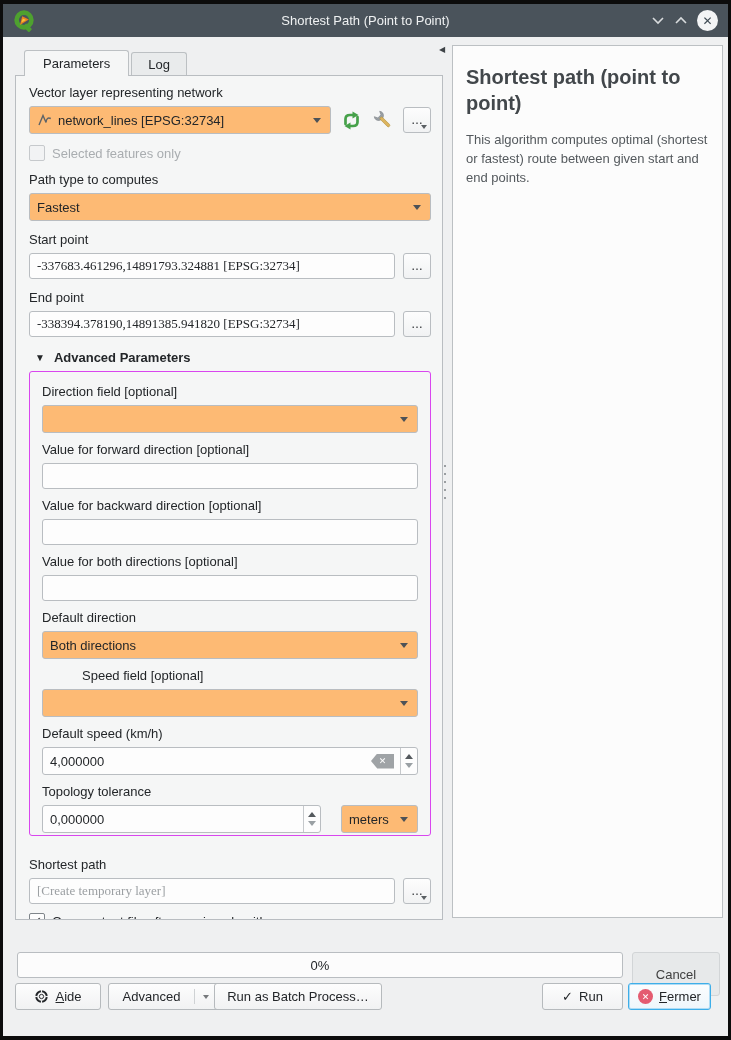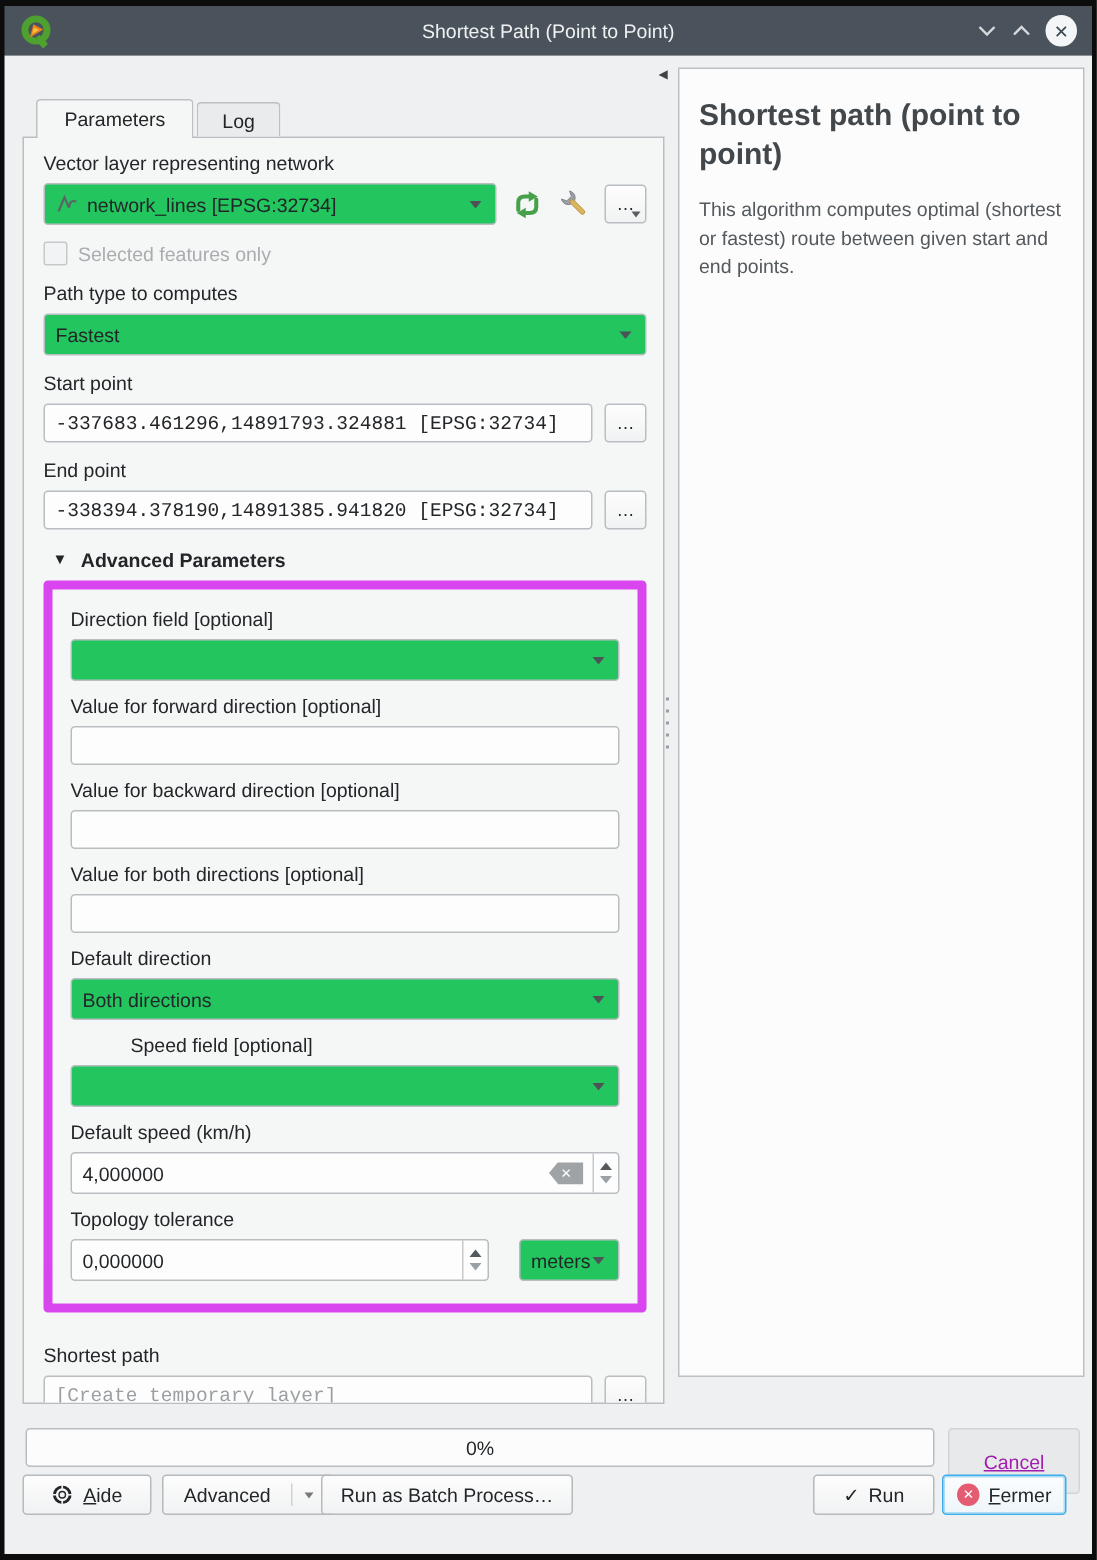--- a/index.html
+++ b/index.html
@@ -13,53 +13,53 @@
   .titlebar .appicon { width:24px; height:24px; }
   .titlebar .title { position:absolute; left:0; right:0; text-align:center; color:#eff1f2; font-size:13px; pointer-events:none; }
   .winctl { position:absolute; right:10px; top:0; height:33px; display:flex; align-items:center; gap:9px; }
   .winctl svg { display:block; }
   .close-btn { width:21px; height:21px; border-radius:50%; background:#f4f5f6; color:#3e4a53; font-size:12px; font-weight:bold; display:flex; align-items:center; justify-content:center; cursor:pointer; }
 
   
   .dlgbody { position:relative; height:999px; background:#eff0f1; overflow:hidden; }
 
   
-  .leftpane { position:absolute; left:12px; top:28px; width:428px; }
+  .leftpane { position:absolute; left:12px; top:12px; width:428px; }
   .tabbar { display:flex; align-items:flex-end; height:26px; padding-left:9px; position:relative; z-index:2; }
   .tab { font-size:13px; color:#232629; border:1px solid #bcc0c3; border-bottom:none; border-radius:3px 3px 0 0; display:flex; align-items:center; justify-content:center; cursor:pointer; }
   .tab.active { height:26px; background:#f5f6f6; padding:0 18px; margin-bottom:-1px; }
   .tab.inactive { height:23px; background:#e9ebec; padding:0 16px; margin-left:2px; }
   .frame { position:relative; height:845px; border:1px solid #b9bdc1; background:#f5f6f6; padding:0 11px 0 13px; overflow:hidden; }
 
   .fl { display:block; font-size:13px; color:#232629; margin:11px 0 5px; line-height:16px; }
   .fl.first { margin-top:9px; }
 
-  .tinput { display:block; width:100%; height:26px; background:#fdfdfd; border:1px solid #b9bdc1; border-radius:3px; font-family:Liberation Mono, monospace; font-size:13px; color:#232629; padding:0 7px; outline:none; }
+  .tinput { display:block; width:100%; height:26px; background:#fdfdfd; border:1px solid #b9bdc1; border-radius:3px; font-family:Liberation Serif, serif; font-size:13px; color:#232629; padding:0 7px; outline:none; }
   .tinput.placeholder { color:#9b9fa2; }
 
-  .combo { height:28px; background:#22c55e; border:1px solid #b9bdc1; border-radius:3px; display:flex; align-items:center; padding:0 9px 0 7px; cursor:pointer; width:100%; }
+  .combo { height:28px; background:#fdba74; border:1px solid #b9bdc1; border-radius:3px; display:flex; align-items:center; padding:0 9px 0 7px; cursor:pointer; width:100%; }
   .combo .ctext { flex:1; font-size:13px; color:#232629; white-space:nowrap; overflow:hidden; }
   .arrow-down { width:0; height:0; border-left:4px solid transparent; border-right:4px solid transparent; border-top:5px solid #4d5257; }
   .mini-arrow { position:absolute; right:3px; bottom:3px; width:0; height:0; border-left:3px solid transparent; border-right:3px solid transparent; border-top:4px solid #5a5f63; }
 
   .row { display:flex; align-items:center; gap:8px; }
   .browse { position:relative; width:28px; height:26px; background:linear-gradient(#fdfdfd,#f1f2f3); border:1px solid #b9bdc1; border-radius:3px; font-size:12px; color:#232629; display:flex; align-items:center; justify-content:center; cursor:pointer; }
 
   .toolicon { width:24px; height:24px; display:flex; align-items:center; justify-content:center; cursor:pointer; flex:0 0 auto; }
 
   .checkrow { display:flex; align-items:center; gap:7px; cursor:pointer; }
   .checkbox { width:16px; height:16px; border:1px solid #7f858a; border-radius:2px; background:#fdfdfd; display:flex; align-items:center; justify-content:center; font-size:13px; font-weight:bold; color:#232629; line-height:1; }
   .checkbox.dis { border-color:#c6c9cc; background:#f2f3f4; }
   .checklabel { font-size:13px; color:#232629; }
   .checklabel.dis { color:#a9adb0; }
 
   .advhdr { display:flex; align-items:center; gap:9px; margin:13px 0 6px 6px; cursor:pointer; }
   .advhdr .tri { font-size:10px; color:#232629; }
   .advhdr .txt { font-size:13px; font-weight:bold; color:#232629; }
-  .groupbox { border:6px solid #d946ef; border-radius:3px; padding:2px 12px 15px; }
+  .groupbox { border:1px solid #d946ef; border-radius:3px; padding:2px 12px 2px; }
 
   .spinwrap { position:relative; display:flex; width:100%; height:28px; background:#fdfdfd; border:1px solid #b9bdc1; border-radius:3px; align-items:center; }
   .spinwrap .sval { flex:1; font-size:13px; color:#232629; padding:0 7px; }
   .clearbtn { width:23px; height:15px; background:#9fa3a6; clip-path:polygon(27% 0,100% 0,100% 100%,27% 100%,0 50%); color:#fdfdfd; font-size:9px; font-weight:bold; display:flex; align-items:center; justify-content:center; margin-right:6px; cursor:pointer; }
   .spinbtns { width:17px; align-self:stretch; border-left:1px solid #c6c9cc; display:flex; flex-direction:column; align-items:center; justify-content:center; gap:4px; cursor:pointer; }
   .tri-up { width:0; height:0; border-left:4px solid transparent; border-right:4px solid transparent; border-bottom:5px solid #54595d; }
   .tri-dn { width:0; height:0; border-left:4px solid transparent; border-right:4px solid transparent; border-top:5px solid #9aa0a4; }
 
   
   .collapse { position:absolute; left:436px; top:8px; font-size:8px; color:#3e4347; cursor:pointer; }
@@ -67,21 +67,21 @@
   .splitter i { width:2px; height:2px; background:#9a9ea1; }
 
   
   .helppanel { position:absolute; left:449px; top:8px; width:271px; height:873px; background:#fcfcfc; border:1px solid #bcc0c3; padding:10px 13px; overflow:hidden; }
   .helppanel h1 { font-size:20px; font-weight:bold; color:#42474b; line-height:1.3; margin:8px 0 15px; }
   .helppanel p { font-size:13px; color:#54595d; line-height:1.45; }
 
   
   .progressbar { position:absolute; left:14px; top:915px; width:606px; height:26px; background:#fcfcfc; border:1px solid #b9bdc1; border-radius:3px; display:flex; align-items:center; justify-content:center; font-size:13px; color:#232629; }
   .btn { position:absolute; top:946px; height:27px; background:linear-gradient(#fdfdfd,#f1f2f3); border:1px solid #b6babd; border-radius:3px; font-size:13px; color:#232629; display:flex; align-items:center; justify-content:center; gap:6px; cursor:pointer; }
-  .btn.disabled { top:915px; height:44px; background:#e7e9ea; border-color:#d2d5d7; color:#a21caf; cursor:default;text-decoration:underline; }
+  .btn.disabled { top:915px; height:44px; background:#e7e9ea; border-color:#d2d5d7; color:#404040; cursor:default; }
   .btn .u { text-decoration:underline; }
   .btn-cancel { left:629px; width:88px; }
   .btn-help { left:12px; width:86px; }
   .btn-advanced { left:105px; width:114px; padding:0 12px; }
   .btn-advanced .sep { width:1px; height:15px; background:#cfd2d4; margin:0 2px 0 6px; }
   .btn-batch { left:211px; width:168px; }
   .btn-run { left:539px; width:81px; }
   .btn-close { left:625px; width:83px; border:1px solid #3daee9; box-shadow:inset 0 0 0 1px #aedcf5; background:linear-gradient(#fbfdfe,#eef6fb); }
   .fermer-ico { width:15px; height:15px; border-radius:50%; background:#e45c71; color:#fff; font-size:9px; font-weight:bold; display:flex; align-items:center; justify-content:center; }
   .runcheck { font-size:13px; color:#232629; }

